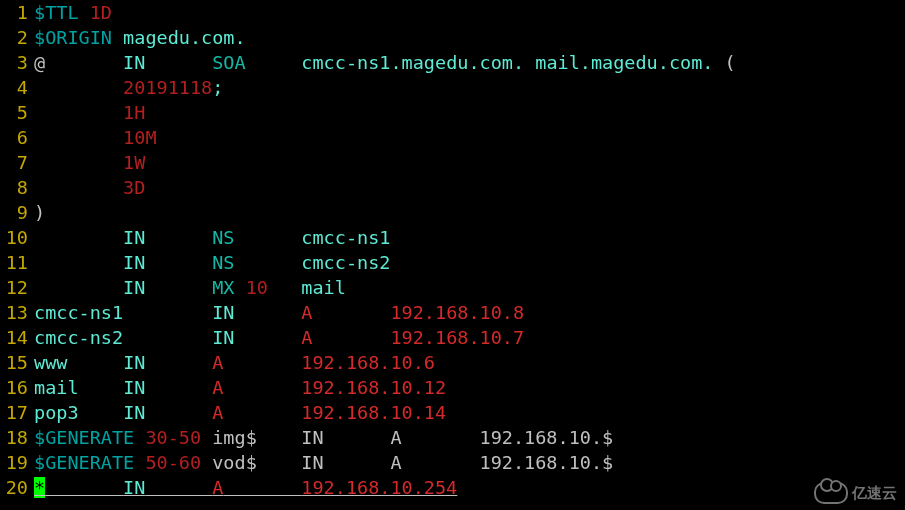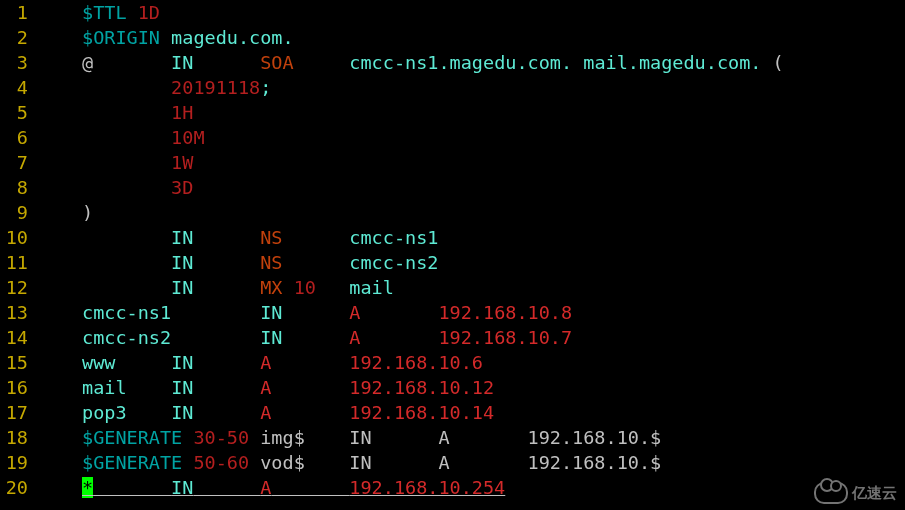--- a/index.html
+++ b/index.html
@@ -26,26 +26,25 @@
   .gutter {
     color: #c5a800;
     width: 28px;
     text-align: right;
     padding-right: 6px;
     flex-shrink: 0;
     user-select: none;
   }
   .code {
     color: #c0c0c0;
-    margin-left: 48px;
   }
   .c-teal   { color: #00a3a3; }
   .c-red    { color: #b41f1f; }
   .c-cyan   { color: #5eead4; }
-  .c-green  { color: #c2410c; text-align: center; }
+  .c-green  { color: #14b8a6; text-align: center; }
   .c-white  { color: #c0c0c0; }
   .c-bred   { color: #d42a2a; }
   .cursor {
     background: #00ff00;
     color: #000;
   }
   .underline {
     text-decoration: underline;
     text-decoration-color: #c0c0c0;
   }

